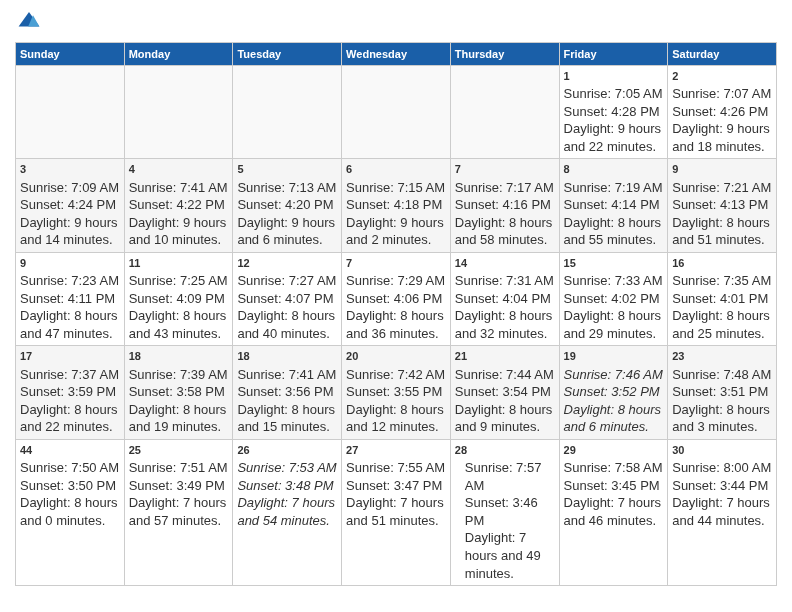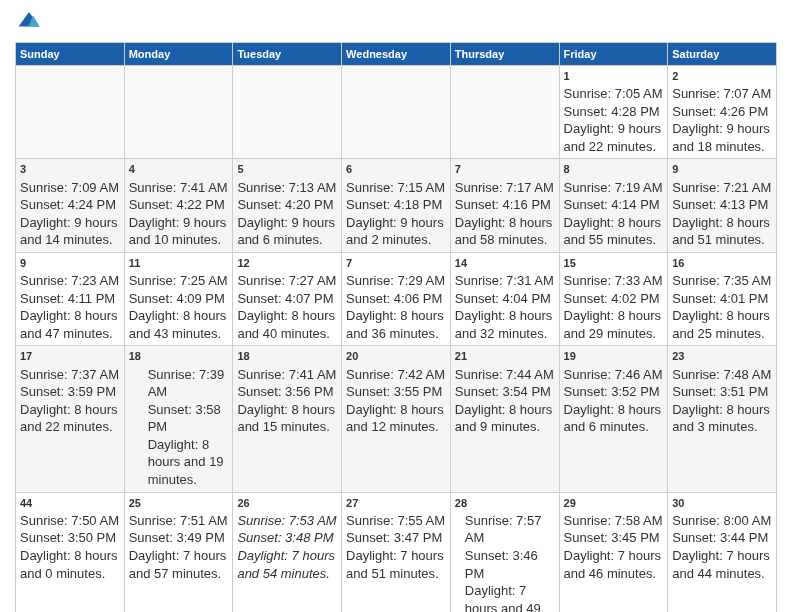--- a/index.html
+++ b/index.html
@@ -196,21 +196,21 @@
         </tr>
         <tr>
           <td>
             <span class="day-number">17</span>
             <div class="day-info" style="white-space: pre-line;">Sunrise: 7:37 AM
 Sunset: 3:59 PM
 Daylight: 8 hours and 22 minutes.</div>
           </td>
           <td>
             <span class="day-number">18</span>
-            <div class="day-info" style="white-space: pre-line; margin-left: 19px;">Sunrise: 7:39 AM
+            <div class="day-info" style="white-space: pre-line;">Sunrise: 7:39 AM
 Sunset: 3:58 PM
 Daylight: 8 hours and 19 minutes.</div>
           </td>
           <td>
             <span class="day-number">18</span>
             <div class="day-info" style="white-space: pre-line;">Sunrise: 7:41 AM
 Sunset: 3:56 PM
 Daylight: 8 hours and 15 minutes.</div>
           </td>
           <td>
@@ -220,21 +220,21 @@
 Daylight: 8 hours and 12 minutes.</div>
           </td>
           <td>
             <span class="day-number">21</span>
             <div class="day-info" style="white-space: pre-line;">Sunrise: 7:44 AM
 Sunset: 3:54 PM
 Daylight: 8 hours and 9 minutes.</div>
           </td>
           <td>
             <span class="day-number">19</span>
-            <div class="day-info" style="white-space: pre-line;">Sunrise: 7:46 AM
+            <div class="day-info" style="white-space: pre-line; font-style: italic;">Sunrise: 7:46 AM
 Sunset: 3:52 PM
 Daylight: 8 hours and 6 minutes.</div>
           </td>
           <td>
             <span class="day-number">23</span>
             <div class="day-info" style="white-space: pre-line;">Sunrise: 7:48 AM
 Sunset: 3:51 PM
 Daylight: 8 hours and 3 minutes.</div>
           </td>
         </tr>

